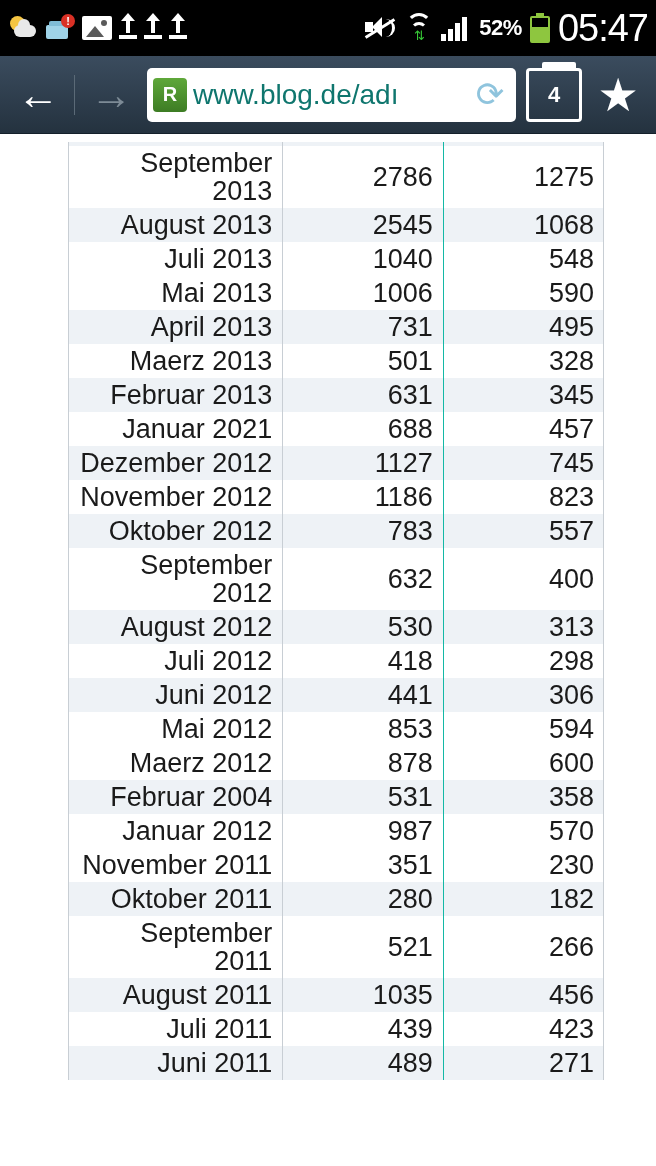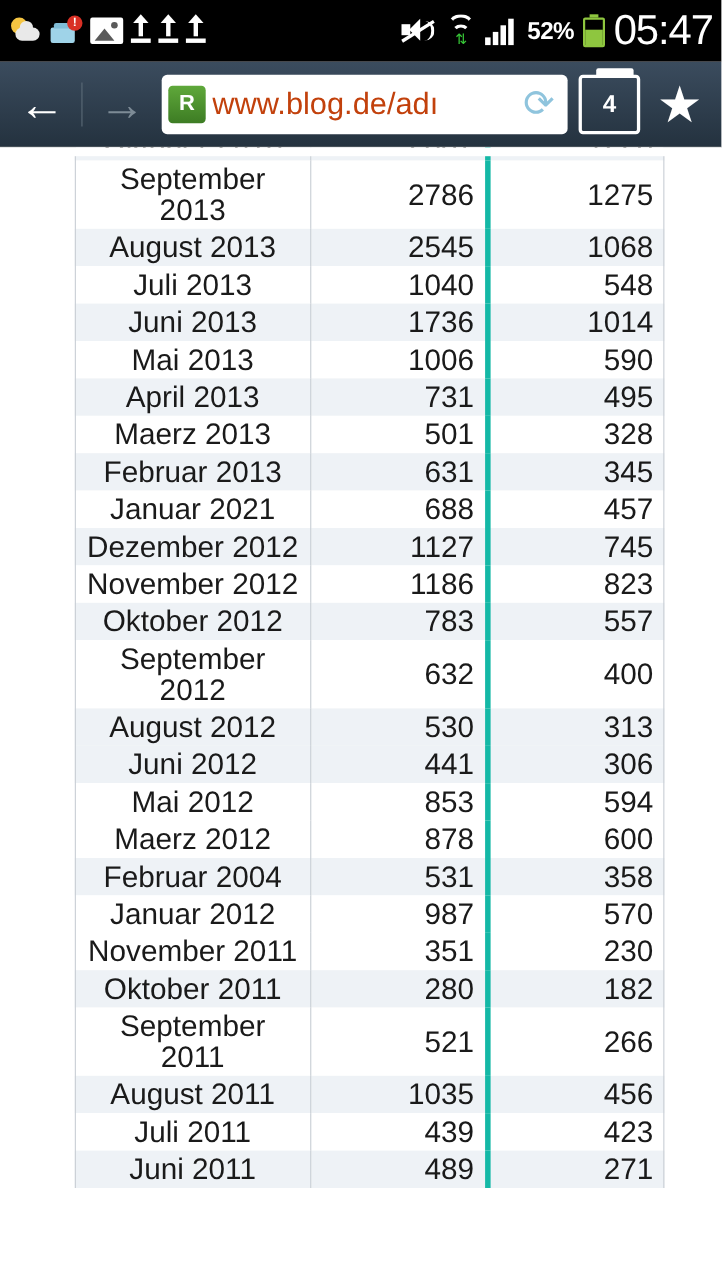--- a/index.html
+++ b/index.html
@@ -160,21 +160,21 @@
     min-width: 0;
   }
   .site-badge {
     width: 34px; height: 34px; border-radius: 4px;
     background: linear-gradient(#5fa83a, #3d7c24);
     color: #ffffff; font-size: 20px; font-weight: bold;
     display: flex; align-items: center; justify-content: center;
     flex: 0 0 auto; margin-right: 6px;
   }
   .url-text {
-    flex: 1; font-size: 28px; color: #c2410c; white-space: nowrap;
+    flex: 1; font-size: 28px; color: #0f766e; white-space: nowrap;
     overflow: hidden; min-width: 0;
   }
   .reload {
     flex: 0 0 auto; width: 36px; height: 36px; margin-right: 2px;
     color: #8fc4dd; font-size: 34px; line-height: 34px; text-align: center;
   }
 
   .tabs-btn {
     width: 56px; height: 54px; border: 3px solid #ffffff; border-radius: 4px;
     position: relative; display: flex; align-items: center; justify-content: center;
@@ -195,26 +195,26 @@
     overflow: hidden;
   }
   .table-wrap {
     position: absolute;
     left: 68px;
     top: -22px;
     width: 536px;
   }
   table { border-collapse: collapse; width: 100%; font-size: 27px; color: #1a1a1a; }
   td { padding: 3px 10px; height: 34px; line-height: 28px; }
-  td.label { text-align: center; width: 214px; }
+  td.label { text-align: right; width: 214px; }
   td.num { text-align: right; width: 160px; }
   tr.odd { background: #eef2f6; }
   tr.even { background: #ffffff; }
   td.label { border-right: 1px solid #c8ced4; }
-  td.c1 { border-right: 5px solid #14b8a6; }
+  td.c1 { border-right: 1px solid #14b8a6; }
   .table-wrap:before {
     content: ""; position: absolute; left: 0; top: 0; bottom: 0; width: 1px; background: #c8ced4;
   }
   .table-wrap:after {
     content: ""; position: absolute; right: 0; top: 0; bottom: 0; width: 1px; background: #c8ced4;
   }
   .clip-top {
     position: absolute; left: 0; right: 0; top: 0; height: 8px; background: #ffffff; z-index: 5;
   }
 </style>
@@ -312,25 +312,20 @@
           <tr class="odd">
             <td class="label">August 2013</td>
             <td class="num c1">2545</td>
             <td class="num c2">1068</td>
           </tr>
           <tr class="even">
             <td class="label">Juli 2013</td>
             <td class="num c1">1040</td>
             <td class="num c2">548</td>
           </tr>
-          <tr class="odd">
-            <td class="label">Juni 2013</td>
-            <td class="num c1">1736</td>
-            <td class="num c2">1014</td>
-          </tr>
           <tr class="even">
             <td class="label">Mai 2013</td>
             <td class="num c1">1006</td>
             <td class="num c2">590</td>
           </tr>
           <tr class="odd">
             <td class="label">April 2013</td>
             <td class="num c1">731</td>
             <td class="num c2">495</td>
           </tr>
@@ -367,20 +362,25 @@
           <tr class="even">
             <td class="label">September 2012</td>
             <td class="num c1">632</td>
             <td class="num c2">400</td>
           </tr>
           <tr class="odd">
             <td class="label">August 2012</td>
             <td class="num c1">530</td>
             <td class="num c2">313</td>
           </tr>
+          <tr class="even">
+            <td class="label">Juli 2012</td>
+            <td class="num c1">418</td>
+            <td class="num c2">298</td>
+          </tr>
           <tr class="odd">
             <td class="label">Juni 2012</td>
             <td class="num c1">441</td>
             <td class="num c2">306</td>
           </tr>
           <tr class="even">
             <td class="label">Mai 2012</td>
             <td class="num c1">853</td>
             <td class="num c2">594</td>
           </tr>

